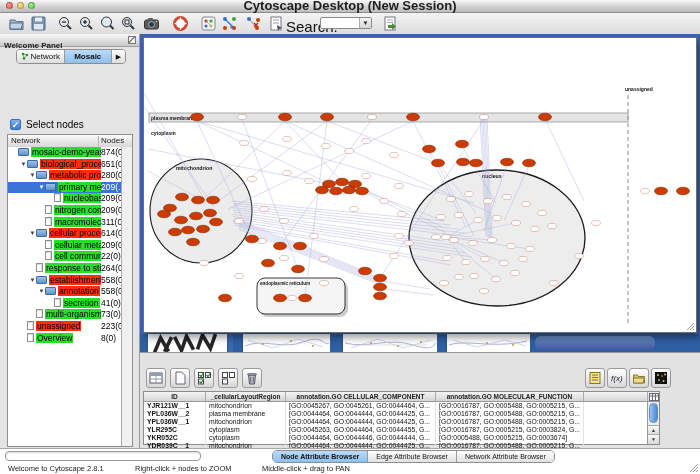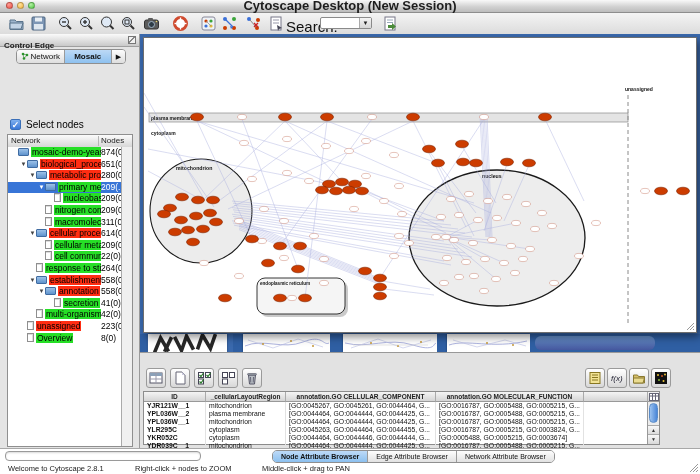--- a/index.html
+++ b/index.html
@@ -213,21 +213,21 @@
           <rect x="3" y="2" width="10" height="13" fill="#fff" stroke="#778"></rect>
           <line x1="5" y1="5" x2="11" y2="5" stroke="#9ab"></line>
           <line x1="5" y1="7.5" x2="11" y2="7.5" stroke="#9ab"></line>
           <path d="M6 10 h4 v-2 l4 3.5 l-4 3.5 v-2 h-4 z" fill="#4a8a3a"></path>
         </svg>
       </span>
   </div>
 
   <div class="cpanel">
     <div class="panel-head">
-      <span class="pt">Control Edge</span>
+      <span class="pt">Welcome Panel</span>
       <span class="float-ic"></span>
     </div>
     <div class="cp-tabs">
       <div class="cp-tab"><span class="mini-net"><svg width="8" height="8" viewBox="0 0 8 8">
               <circle cx="2" cy="2" r="1.3" fill="#2e9e2e"></circle>
               <circle cx="6" cy="3" r="1.3" fill="#2e9e2e"></circle>
               <circle cx="3" cy="6.5" r="1.3" fill="#2e9e2e"></circle>
               <path d="M2 2 L6 3 L3 6.5 Z" fill="none" stroke="#2e7e2e" stroke-width=".6"></path>
             </svg></span><span>Network</span></div>
       <div class="cp-tab sel"><span>Mosaic</span></div>
@@ -251,21 +251,21 @@
           <div class="trow" style="padding-left: 39px;"><span class="arrow"></span><span class="ticon file"></span><span class="tlabel green">nucleobase-</span><span class="tcount">209(0)</span></div>
           <div class="trow" style="padding-left: 30px;"><span class="arrow"></span><span class="ticon file"></span><span class="tlabel green">nitrogen compo</span><span class="tcount">209(0)</span></div>
           <div class="trow" style="padding-left: 30px;"><span class="arrow"></span><span class="ticon file"></span><span class="tlabel green">macromolecule</span><span class="tcount">311(0)</span></div>
           <div class="trow" style="padding-left: 21px;"><span class="arrow">▼</span><span class="ticon folder"></span><span class="tlabel red">cellular process</span><span class="tcount">614(0)</span></div>
           <div class="trow" style="padding-left: 30px;"><span class="arrow"></span><span class="ticon file"></span><span class="tlabel green">cellular metabo</span><span class="tcount">209(0)</span></div>
           <div class="trow" style="padding-left: 30px;"><span class="arrow"></span><span class="ticon file"></span><span class="tlabel green">cell communicat</span><span class="tcount">22(0)</span></div>
           <div class="trow" style="padding-left: 21px;"><span class="arrow"></span><span class="ticon file"></span><span class="tlabel green">response to stimulu</span><span class="tcount">264(0)</span></div>
           <div class="trow" style="padding-left: 21px;"><span class="arrow">▼</span><span class="ticon folder"></span><span class="tlabel red">establishment of lo</span><span class="tcount">558(0)</span></div>
           <div class="trow" style="padding-left: 30px;"><span class="arrow">▼</span><span class="ticon folder"></span><span class="tlabel red">annotation</span><span class="tcount">558(0)</span></div>
           <div class="trow" style="padding-left: 39px;"><span class="arrow"></span><span class="ticon file"></span><span class="tlabel green">secretion</span><span class="tcount">41(0)</span></div>
-          <div class="trow" style="padding-left: 21px;"><span class="arrow"></span><span class="ticon file"></span><span class="tlabel green">multi-organism pro</span><span class="tcount">42(0)</span></div>
+          <div class="trow" style="padding-left: 21px;"><span class="arrow"></span><span class="ticon file"></span><span class="tlabel green">multi-organism pro</span><span class="tcount">73(0)</span></div>
           <div class="trow" style="padding-left: 12px;"><span class="arrow"></span><span class="ticon file"></span><span class="tlabel red">unassigned</span><span class="tcount">223(0)</span></div>
           <div class="trow" style="padding-left: 12px;"><span class="arrow"></span><span class="ticon file"></span><span class="tlabel green">Overview</span><span class="tcount">8(0)</span></div>
         </div>
       <div class="vscroll"></div>
     </div>
   </div>
 
   <div class="desktop">
 
     <div class="frag-bar" style="left:0;width:7px"></div>

